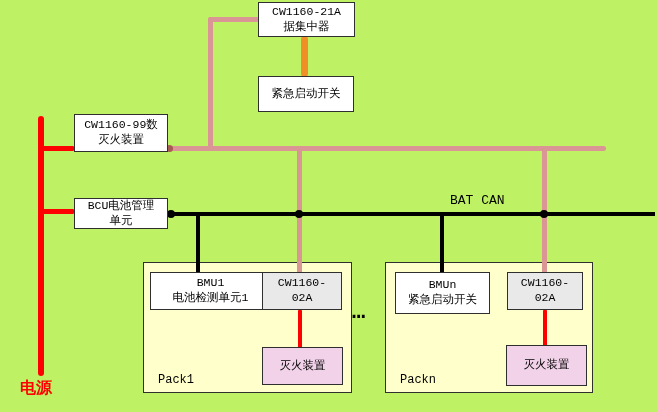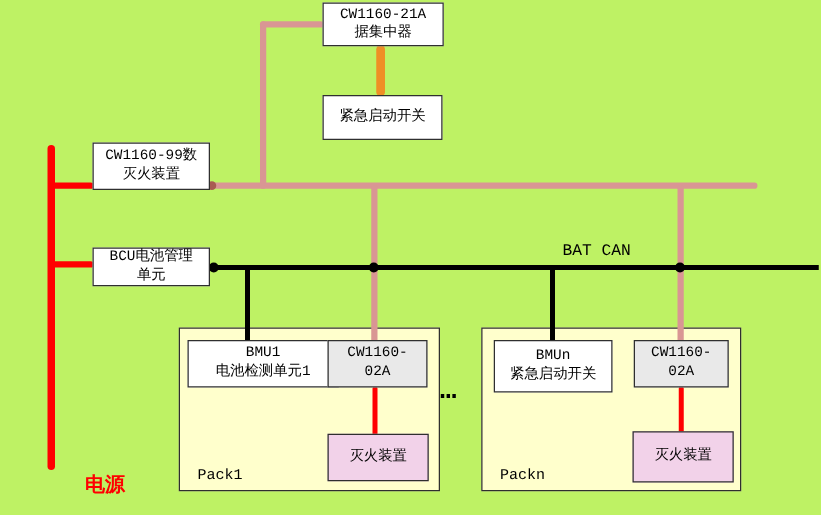--- a/index.html
+++ b/index.html
@@ -56,21 +56,21 @@
   .module-1{left:262px;top:272px;width:80px;height:38px;background:var(--module-fill,#e9e9e9);}
   .ext-1{left:262px;top:347px;width:81px;height:38px;background:var(--extinguisher-fill,#f2d2e9);}
   .bmu-n{left:395px;top:272px;width:95px;height:42px;}
   .module-n{left:507px;top:272px;width:76px;height:38px;background:var(--module-fill,#e9e9e9);}
   .ext-n{left:506px;top:345px;width:81px;height:41px;background:var(--extinguisher-fill,#f2d2e9);}
 
   
   .flabel{position:absolute;white-space:nowrap;z-index:4;}
   .fire-can-power{left:421px;top:121px;font-size:14px;font-weight:bold;}
   .bat-can{left:450px;top:193px;font-size:13px;text-align:center;}
-  .power-label{left:20px;top:378px;font-size:16px;font-weight:bold;color:var(--power-red,#ff0000);margin-left:48px;}
+  .power-label{left:20px;top:378px;font-size:16px;font-weight:bold;color:var(--power-red,#ff0000);}
   .ellipsis{left:352px;top:300px;font-size:22px;font-weight:bold;letter-spacing:2px;}
 </style>
 </head>
 <body>
 
 <div class="canvas">
 
   <div class="line power power-line-v"></div>
   <div class="line power power-branch-1"></div>
   <div class="line power power-branch-2"></div>

